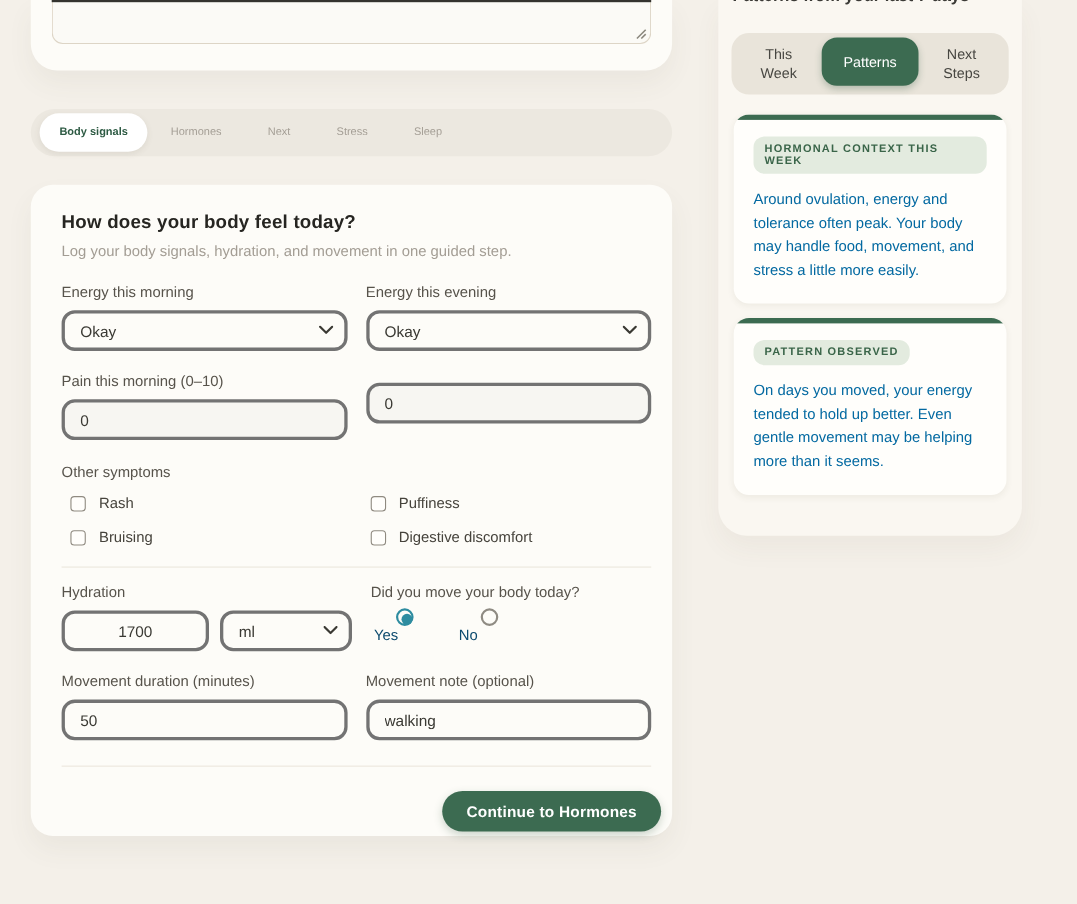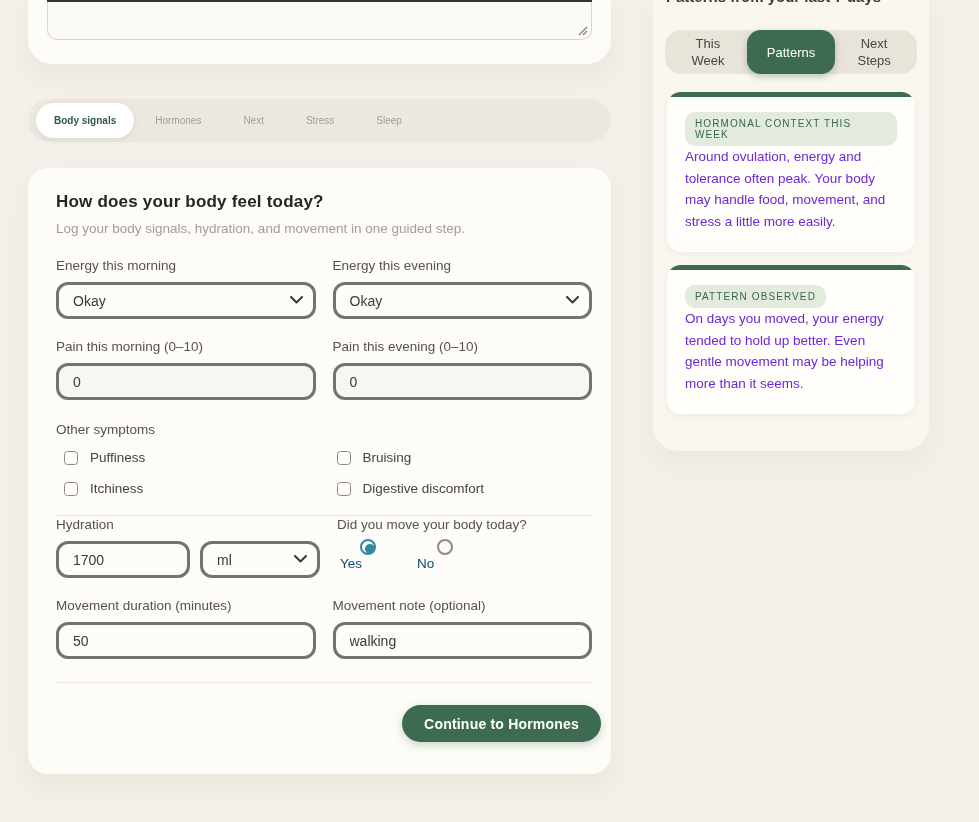--- a/index.html
+++ b/index.html
@@ -46,21 +46,21 @@
   .tab.active {
     background:#ffffff; color:#2e5b44; font-weight:bold;
     border-radius:18px; padding:0 18px;
     box-shadow:0 2px 6px rgba(90,80,60,.10);
   }
 
   
   .form-card {
     margin-top:26px;
     background:#fdfcf8; border-radius:20px;
-    padding:24px 19px 32px 28px;
+    padding:24px 19px 4px 28px;
     box-shadow:0 12px 24px rgba(90,80,60,.06);
   }
   .form-title { font-size:17px; font-weight:bold; color:#262521; letter-spacing:.2px; }
   .form-sub { margin-top:9px; font-size:13.5px; color:#a39d94; }
 
   .grid2 { display:grid; grid-template-columns:1fr 1fr; column-gap:17px; width:536px; }
   .field-label { font-size:13.5px; color:#57534b; }
   .control-wrap { position:relative; margin-top:9px; }
   .select, .text-input {
     width:100%; height:37px;
@@ -84,21 +84,21 @@
   .check-item { display:flex; align-items:center; cursor:default; }
   .checkbox {
     width:14px; height:14px; border:1.5px solid #8f8a80;
     border-radius:3.5px; background:#fffefb; flex:0 0 14px;
   }
   .check-item span.lbl { margin-left:12px; font-size:13.5px; color:#46433c; }
 
   .divider { margin-top:19px; border-top:1px solid #ece7dd; width:536px; }
 
   .hyd-row { display:flex; margin-top:9px; }
-  .hyd-input { width:134px; }
+  .hyd-input { width:134px;text-align:center; }
   .hyd-unit { width:120px; margin-left:10px; position:relative; }
 
   .radio-group { display:flex; margin-top:7px; padding-left:3px; }
   .radio-opt { display:flex; flex-direction:column; align-items:flex-start; margin-right:41px; cursor:default; }
   .radio {
     width:16px; height:16px; border-radius:50%;
     border:2px solid #8f8b83; background:#fdfcf8;
     margin-left:20px; position:relative;
   }
   .radio.checked { border-color:#2e8ca0; }
@@ -121,21 +121,21 @@
   .side-card {
     background:#faf7f1; border-radius:0 0 26px 26px;
     padding:0 12px 37px 12px;
     box-shadow:0 12px 24px rgba(90,80,60,.05);
   }
   .side-heading-clip { height:5px; overflow:hidden; display:flex; align-items:flex-end; padding-left:1px; }
   .side-heading { font-size:15px; font-weight:bold; color:#3b3a36; white-space:nowrap; }
 
   .seg {
     margin-top:25px; background:#e9e4da; border-radius:16px;
-    display:flex; align-items:center; padding:4px; height:44px;
+    display:flex; padding:4px; height:56px;
   }
   .seg-item {
     flex:1; text-align:center; font-size:13px; color:#474641;
     line-height:17px; display:flex; justify-content:center; align-items:center; height:100%;
     cursor:default;
   }
   .seg-item .wrapword { width:44px; }
   .seg-item.active {
     background:#3c6b51; color:#ffffff; border-radius:14px;
     flex:0 0 auto; padding:0 20px; height:44px;
@@ -145,24 +145,24 @@
   .insight {
     margin:18px 2px 0 2px; background:#fffefb;
     border-radius:14px; overflow:hidden;
     box-shadow:0 2px 6px rgba(90,80,60,.07);
   }
   .insight + .insight { margin-top:13px; }
   .insight-topbar { height:5px; background:#3c6b51; }
   .insight-body { padding:15px 18px 20px 18px; }
   .badge {
     display:inline-block; background:#e3ebdf; color:#3a6549;
-    font-size:10px; font-weight:normal; letter-spacing:1.1px;
+    font-size:10px; font-weight:bold; letter-spacing:1.1px;
     padding:6px 10px; border-radius:10px; text-transform:uppercase;
   }
-  .insight-text { margin-top:0; font-size:13.5px; line-height:21.5px; color:#6d28d9; width:208px; }
+  .insight-text { margin-top:12px; font-size:13.5px; line-height:21.5px; color:#0369a1; width:208px; }
 </style>
 </head>
 <body>
 
 <div class="layout">
 
   <div class="left-col">
 
     <div class="note-card">
       <div class="note-box">
@@ -213,51 +213,50 @@
       </div>
 
       <div class="grid2 mt20">
         <div>
           <div class="field-label">Pain this morning (0–10)</div>
           <div class="control-wrap">
             <input type="text" class="text-input grayish" value="0" style="">
           </div>
         </div>
         <div>
-          <div class="field-label">Pain this evening (0–10)</div>
           <div class="control-wrap">
             <input type="text" class="text-input grayish" value="0" style="">
           </div>
         </div>
       </div>
 
       <div class="section-label">Other symptoms</div>
 
       <div class="check-grid">
+        <label class="check-item">
+          <span class="checkbox"></span>
+          <span class="lbl">Rash</span>
+        </label>
         <label class="check-item">
           <span class="checkbox"></span>
           <span class="lbl">Puffiness</span>
         </label>
         <label class="check-item">
           <span class="checkbox"></span>
           <span class="lbl">Bruising</span>
         </label>
         <label class="check-item">
           <span class="checkbox"></span>
-          <span class="lbl">Itchiness</span>
-        </label>
-        <label class="check-item">
-          <span class="checkbox"></span>
           <span class="lbl">Digestive discomfort</span>
         </label>
       </div>
 
       <div class="divider"></div>
 
-      <div class="grid2" style="margin-top:1px;">
+      <div class="grid2" style="margin-top:15px;">
         <div>
           <div class="field-label">Hydration</div>
           <div class="hyd-row">
             <input type="text" class="text-input hyd-input" value="1700" style="">
             <div class="hyd-unit">
               <select class="select">
                 <option>ml</option>
               </select>
               <svg class="chevron" width="13" height="8" viewBox="0 0 13 8">
                 <path d="M1 1 L6.5 6.5 L12 1" fill="none" stroke="#3a3933" stroke-width="2" stroke-linecap="round" stroke-linejoin="round"></path>

